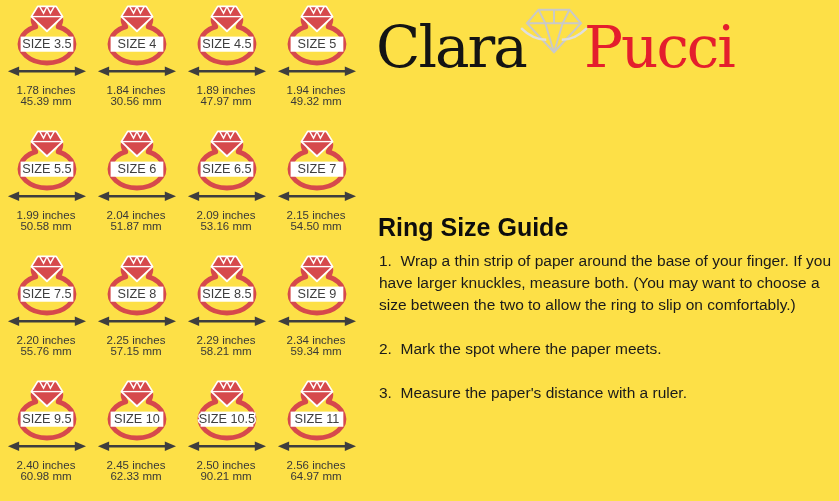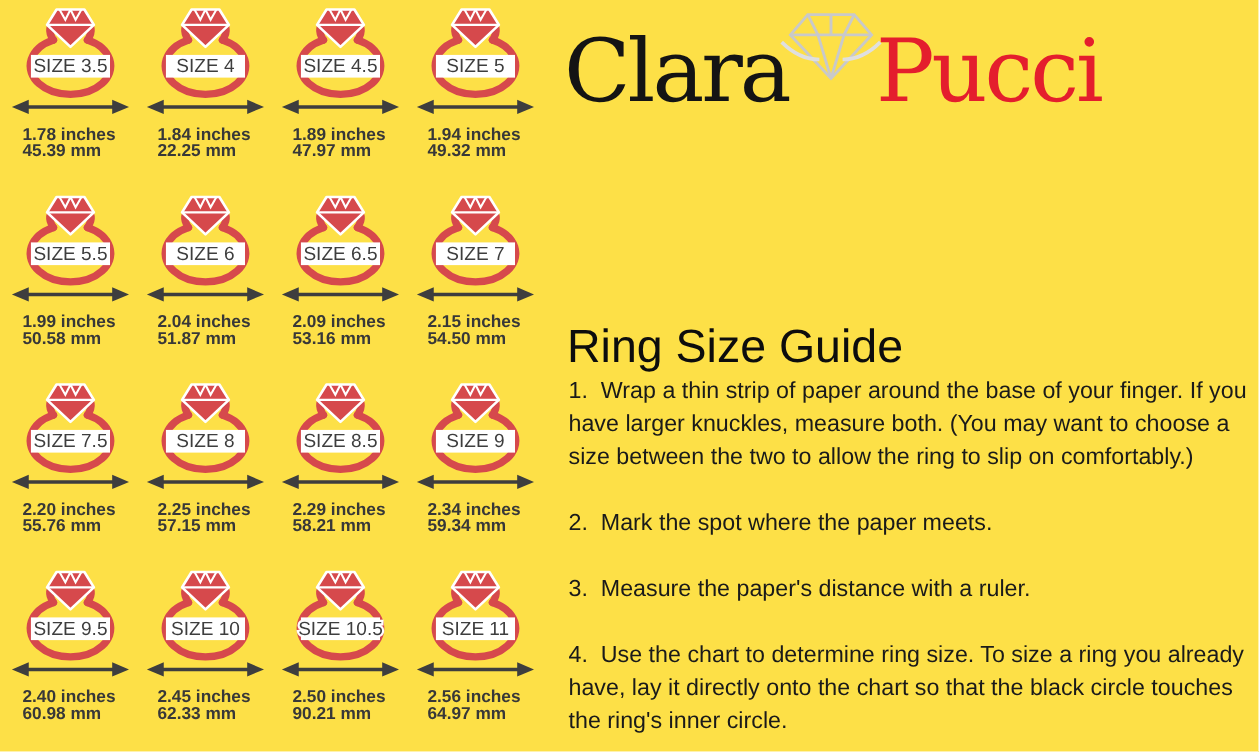--- a/index.html
+++ b/index.html
@@ -12,34 +12,34 @@
   .cell{display:flex;flex-direction:column;align-items:center;}
   .ring-svg{width:90px;height:82px;display:block;}
   .band{fill:none;stroke:var(--ring-red,#d6494c);stroke-width:5;stroke-linecap:round;}
   .gem-body{fill:var(--ring-red,#d6494c);stroke:#ffffff;stroke-width:1.8;stroke-linejoin:round;}
   .facet{fill:none;stroke:#ffffff;stroke-width:1.4;}
   .label-bg{fill:#ffffff;}
   .size-label{font-family:"Liberation Sans",sans-serif;font-size:13px;fill:#3e3e3e;
               stroke:#ffffff;stroke-width:3px;paint-order:stroke;}
   .arrow line{stroke:var(--arrow-dark,#3e3e3e);stroke-width:2.4;}
   .arrow polygon{fill:var(--arrow-dark,#3e3e3e);}
-  .meas{margin-top:3px;font-size:11.5px;line-height:11px;color:#383838;font-weight:bold;}
+  .meas{margin-top:3px;text-align:center;font-size:11.5px;line-height:11px;color:#383838;}
 
   
   .logo{position:absolute;left:372px;top:0;width:467px;height:112px;}
   .logo-word{position:absolute;top:14px;font-family:"DejaVu Serif",serif;
              font-size:58px;line-height:66px;letter-spacing:-2px;white-space:nowrap;}
   .logo-first{left:4px;color:var(--logo-black,#141414);}
   .logo-second{left:212px;color:var(--logo-red,#e41e2d);}
   .logo-diamond{position:absolute;left:140px;top:2px;width:84px;height:58px;}
   .logo-diamond path{fill:none;stroke:var(--diamond-gray,#c9c9c9);stroke-width:2;}
   .logo-diamond path.shadow{stroke:#dfdfdf;stroke-width:2.5;}
 
   
-  .title{position:absolute;left:378px;top:191px;font-size:31px;font-weight:normal;
+  .title{position:absolute;left:378px;top:191px;font-size:25px;font-weight:bold;
          color:#0d0d0d;line-height:38px;}
   .steps{position:absolute;left:379px;top:250px;width:458px;font-size:15.5px;
          line-height:22px;color:#1a1a1a;}
   .step{margin:0 0 22px 0;white-space:pre-wrap;}
 </style>
 </head>
 <body>
 
 <div class="page">
 
@@ -90,21 +90,21 @@
           <text class="size-label" x="47" y="49.5" text-anchor="middle">SIZE 4</text>
 
           <g class="arrow">
             <line x1="16.5" y1="73" x2="77.5" y2="73"></line>
             <polygon points="7,73 18.5,68.2 18.5,77.8"></polygon>
             <polygon points="87,73 75.5,68.2 75.5,77.8"></polygon>
           </g>
         </svg>
         <div class="meas">
           <div>1.84 inches</div>
-          <div>22.25 mm</div>
+          <div>30.56 mm</div>
         </div>
       </div>
 
       <div class="cell">
         <svg class="ring-svg" viewBox="0 0 92 84" aria-hidden="true">
 
           <path class="band" d="M 58.6 27.3 A 27.5 19.5 0 1 1 35.4 27.3"></path>
           <path class="band" d="M 58.6 27.3 Q 64.5 19 56 12.5"></path>
           <path class="band" d="M 35.4 27.3 Q 29.5 19 38 12.5"></path>
 
@@ -504,16 +504,15 @@
       <path class="shadow" d="M8,27 Q20,39 34,39 M76,27 Q64,39 50,39"></path>
     </svg>
     <span class="logo-word logo-second">Pucci</span>
   </div>
 
   <h1 class="title">Ring Size Guide</h1>
   <div class="steps">
     <p class="step">1.  Wrap a thin strip of paper around the base of your finger. If you have larger knuckles, measure both. (You may want to choose a size between the two to allow the ring to slip on comfortably.)</p>
     <p class="step">2.  Mark the spot where the paper meets.</p>
     <p class="step">3.  Measure the paper's distance with a ruler.</p>
-    <p class="step">4.  Use the chart to determine ring size. To size a ring you already have, lay it directly onto the chart so that the black circle touches the ring's inner circle.</p>
   </div>
 
 </div>
 
 </body></html>

